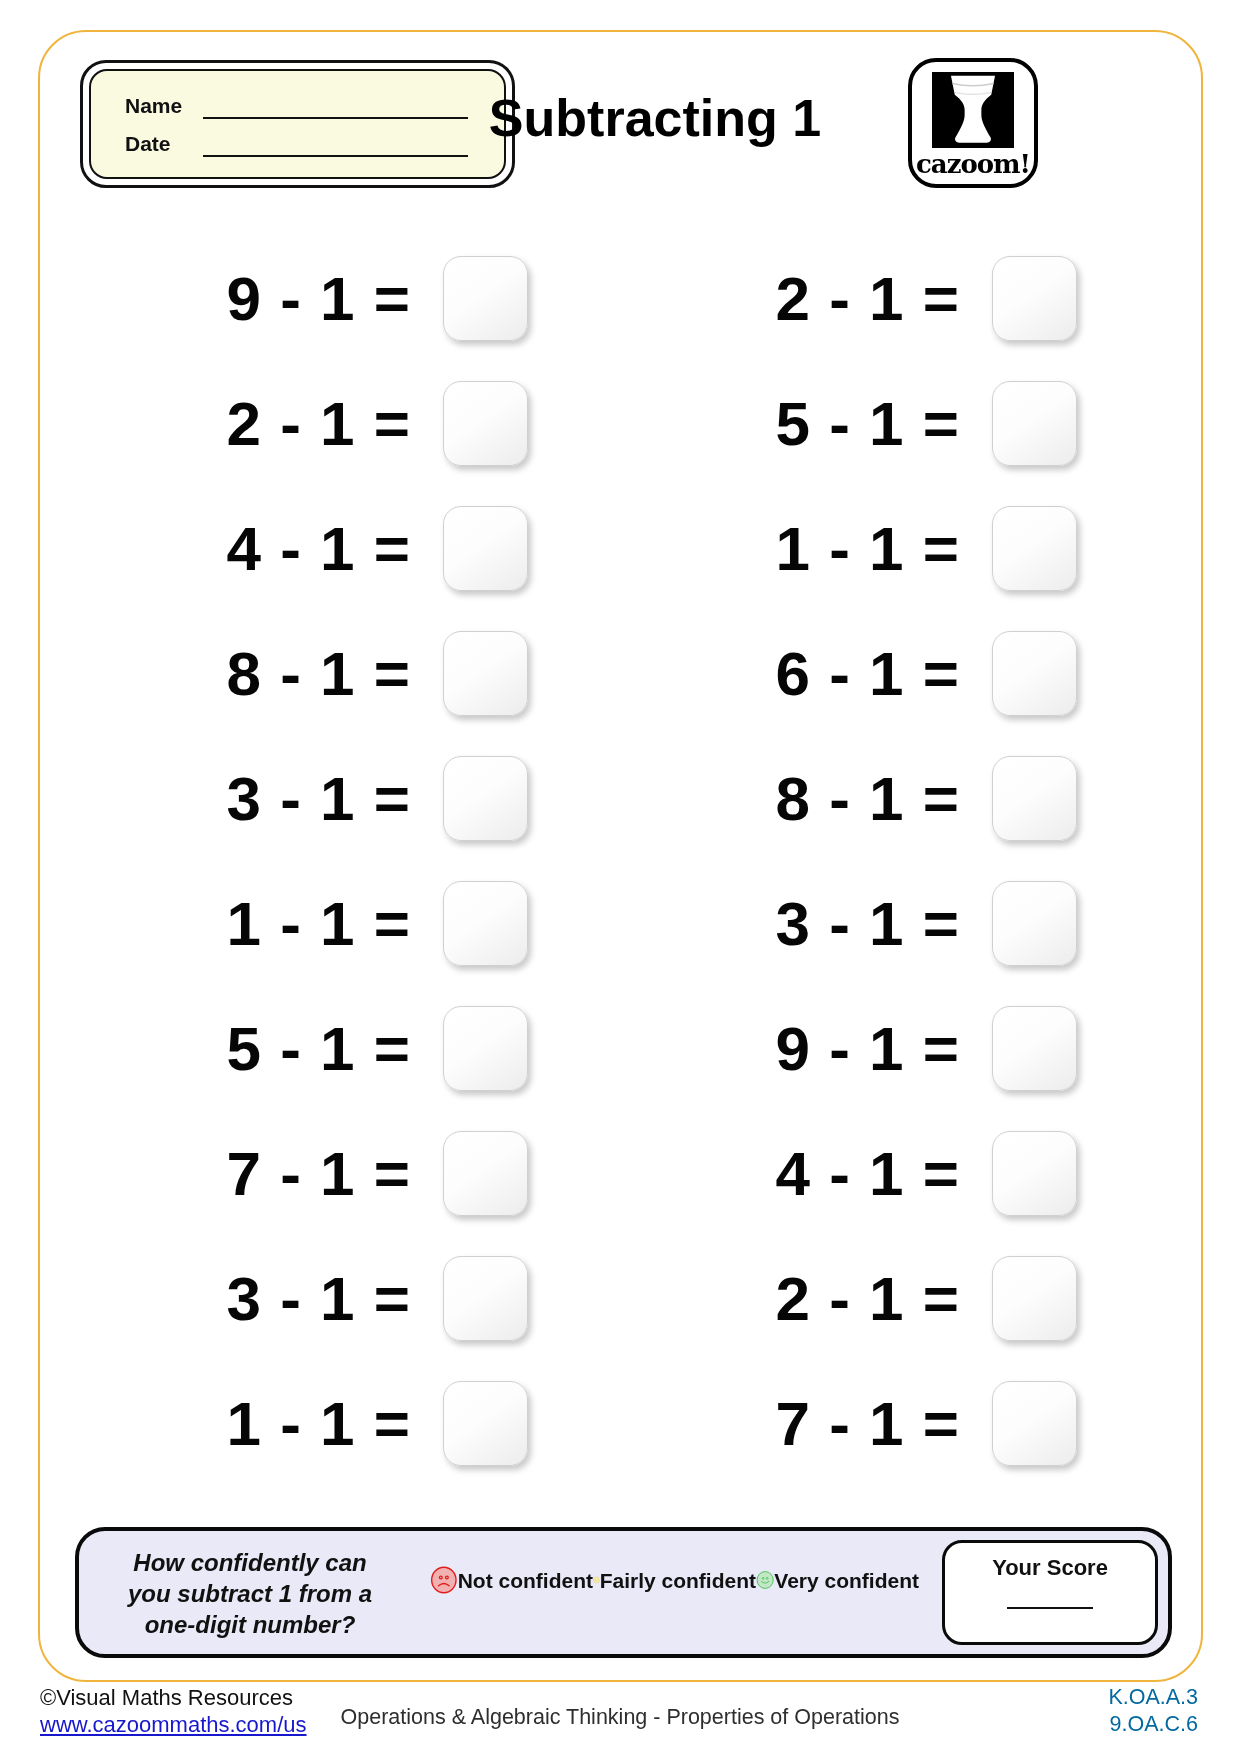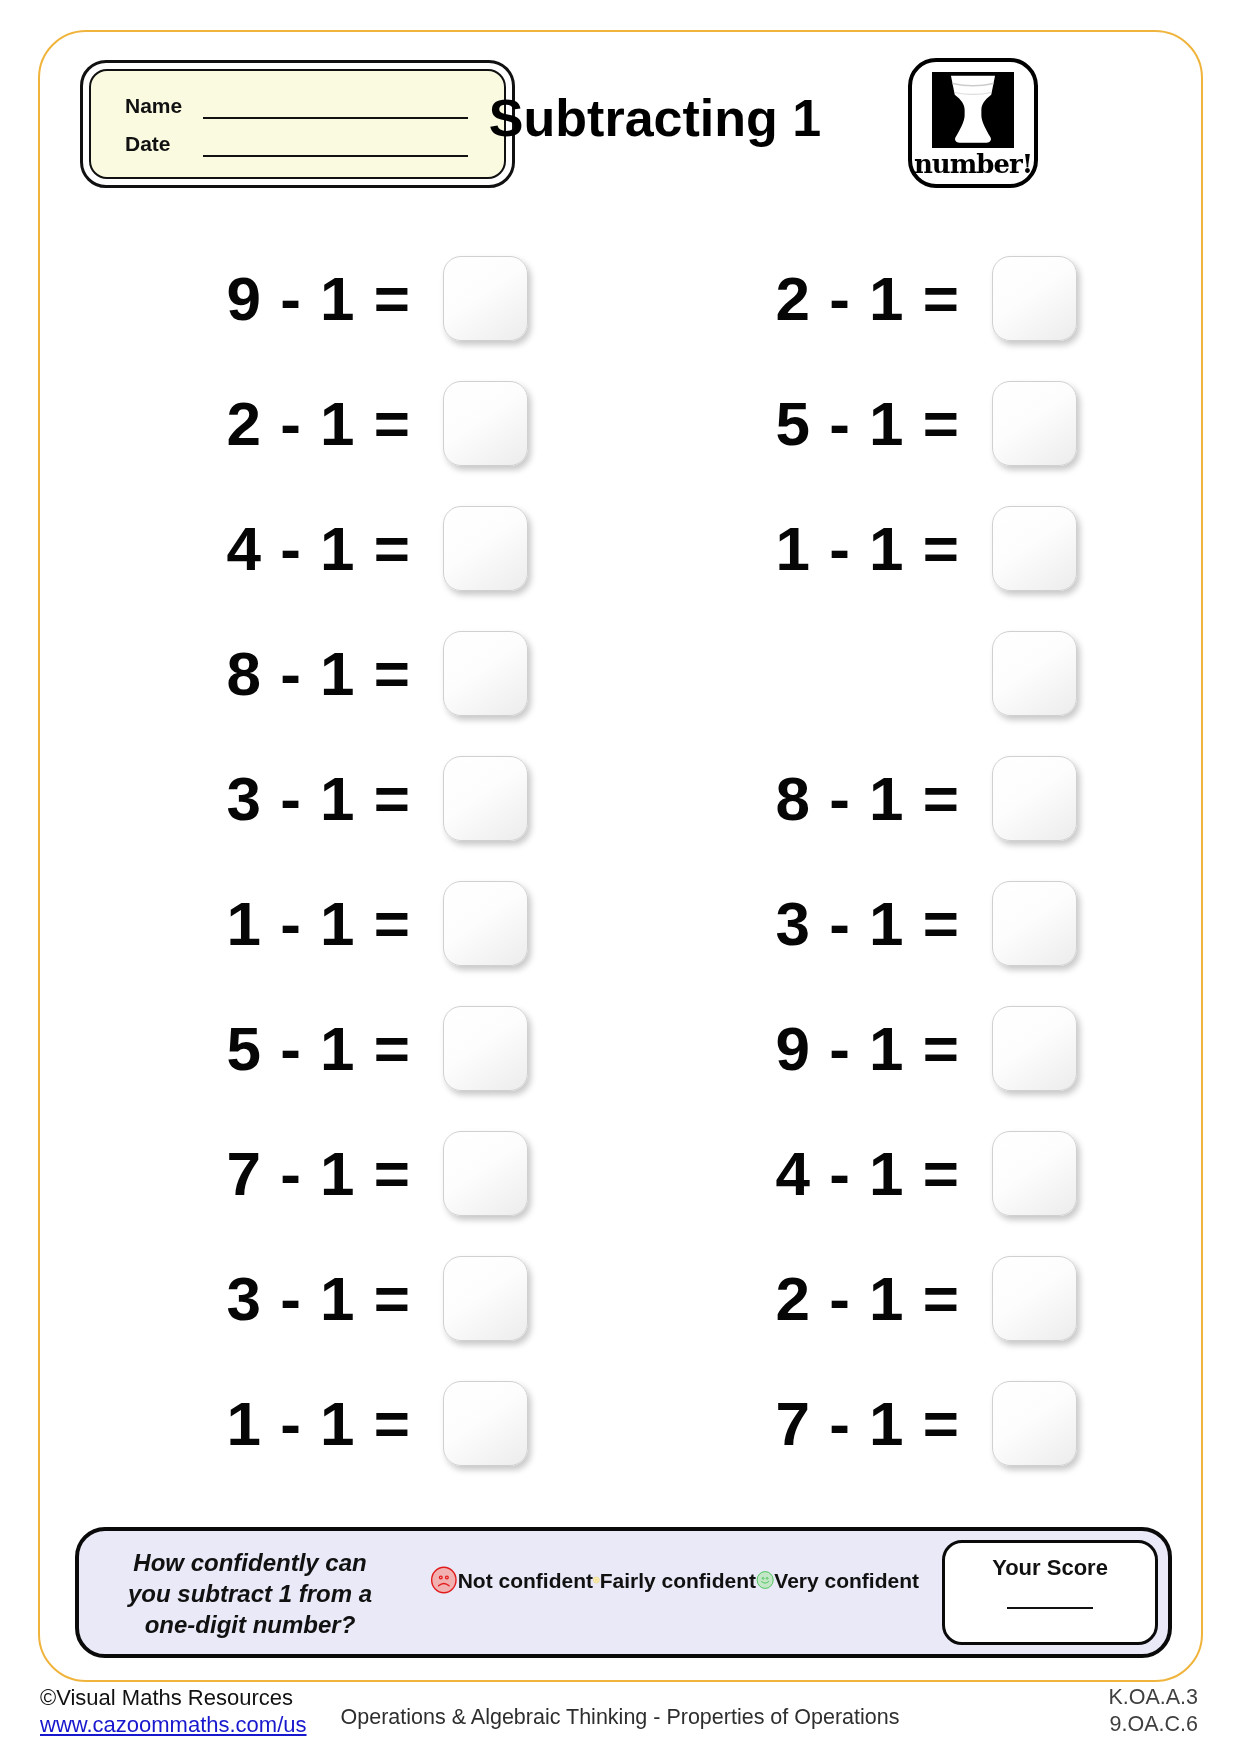--- a/index.html
+++ b/index.html
@@ -61,21 +61,21 @@
         background:#fff;border:3px solid #0a0a0a;border-radius:20px;text-align:center;padding-top:12px;}
   .score-label{font-size:22px;font-weight:bold;color:#111;}
   .score-line{width:86px;border-top:2.5px solid #111;margin:26px auto 0;}
 
   
   .footer-left{position:absolute;left:40px;top:1684px;font-size:22px;line-height:27px;color:#111;}
   .footer-link{color:var(--link);text-decoration:underline;cursor:pointer;}
   .footer-center{position:absolute;left:620px;top:1705px;transform:translateX(-50%);
         font-size:21.5px;color:#2e2e2e;white-space:nowrap;}
   .footer-right{position:absolute;right:42px;top:1684px;text-align:right;font-size:21.5px;
-        line-height:27px;color:#404040;}
+        line-height:27px;color:#0369a1;}
 </style>
 </head>
 <body>
 
 <div class="page">
   <div class="page-frame"></div>
 
   <div class="name-box">
     <div class="name-box-inner">
       <div class="field-row">
@@ -92,21 +92,21 @@
   <div class="ws-title">Subtracting 1</div>
 
   <div class="logo">
     <div class="logo-drum">
       <svg viewBox="0 0 100 100" xmlns="http://www.w3.org/2000/svg">
         <path d="M21 5 H79 L74 30 C65 37 61 43 61 50 V57 C61 65 67 76 73 86 C75 90 72 93 68 93 H32 C28 93 25 90 27 86 C33 76 39 65 39 57 V50 C39 43 35 37 26 30 Z" fill="#ffffff"></path>
         <path d="M23 15 Q50 21 77 15" stroke="#cccccc" stroke-width="2" fill="none"></path>
         <path d="M26 27 Q50 32 74 27" stroke="#dddddd" stroke-width="1.5" fill="none"></path>
       </svg>
     </div>
-    <div class="logo-text">number!</div>
+    <div class="logo-text">cazoom!</div>
   </div>
 
   <div class="problems-grid">
       <div class="prob-cell">
         <span class="eq">9 - 1 =</span>
         <div class="answer-box"></div>
       </div>
       <div class="prob-cell">
         <span class="eq">2 - 1 =</span>
         <div class="answer-box"></div>
@@ -125,20 +125,21 @@
       </div>
       <div class="prob-cell">
         <span class="eq">1 - 1 =</span>
         <div class="answer-box"></div>
       </div>
       <div class="prob-cell">
         <span class="eq">8 - 1 =</span>
         <div class="answer-box"></div>
       </div>
       <div class="prob-cell">
+        <span class="eq">6 - 1 =</span>
         <div class="answer-box"></div>
       </div>
       <div class="prob-cell">
         <span class="eq">3 - 1 =</span>
         <div class="answer-box"></div>
       </div>
       <div class="prob-cell">
         <span class="eq">8 - 1 =</span>
         <div class="answer-box"></div>
       </div>

